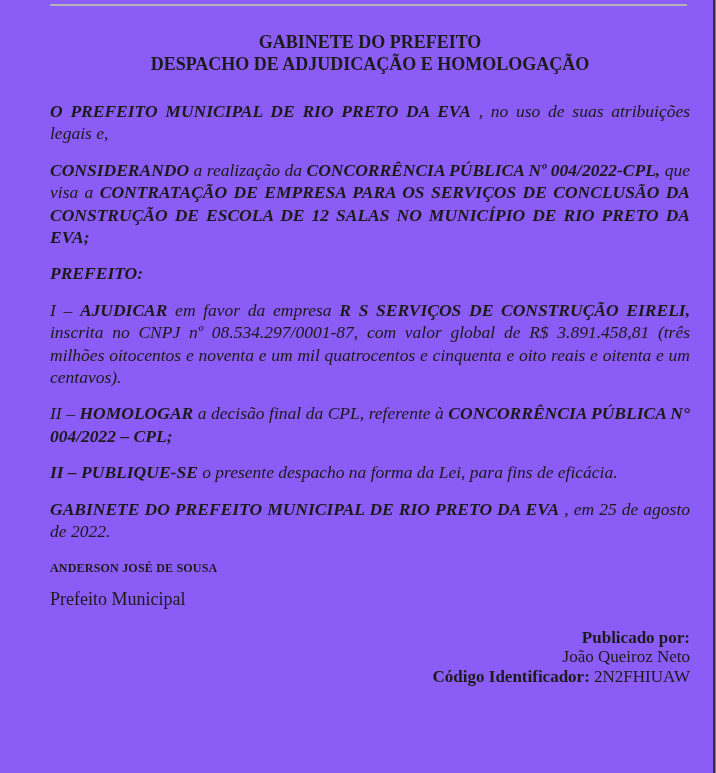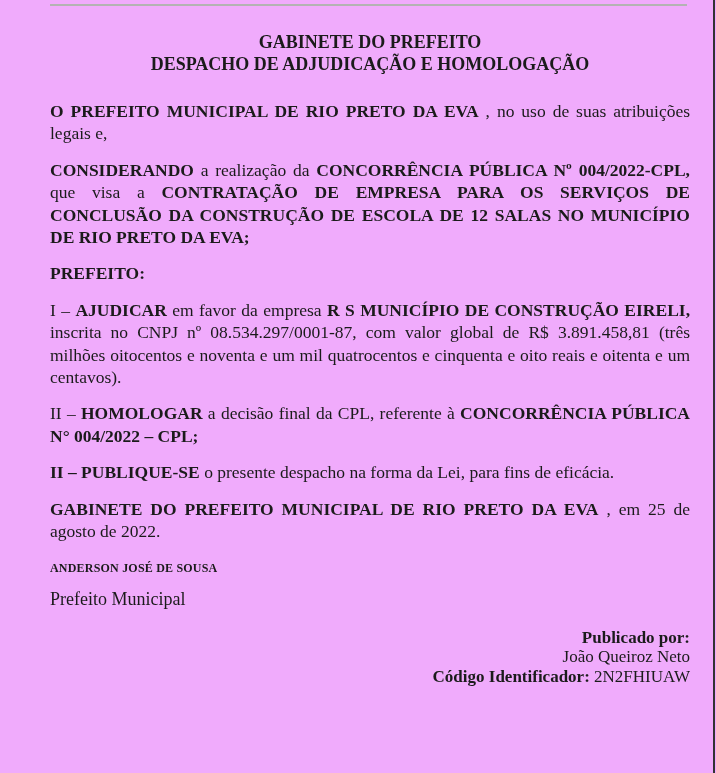--- a/index.html
+++ b/index.html
@@ -10,21 +10,21 @@
   html,body{margin:0;padding:0;background:#ffffff;}
   body{
     width:716px;height:773px;
     font-family:"Liberation Serif", serif;
     color:var(--text);
   }
   .page{
     position:relative;
     width:716px;height:773px;
     overflow:hidden;
-    background:#f0abfc;
+    background:#8b5cf6;
   }
   .top-rule{
     position:absolute;
     left:50px;top:4px;
     width:637px;height:2px;
     background:var(--divider);
   }
   .right-edge{
     position:absolute;
     top:0;right:1px;
@@ -41,20 +41,21 @@
     text-align:center;
     font-size:18px;
     line-height:22px;
     font-weight:bold;
   }
   .para{
     margin:0 0 14px 0;
     text-align:justify;
     font-size:17.5px;
     line-height:22.4px;
+    font-style:italic;
   }
   .b{font-weight:bold;}
   .signature{margin-top:18px;}
   .sig-name{
     margin:0 0 13px 0;
     font-size:12px;
     font-weight:bold;
     letter-spacing:0.2px;
   }
   .sig-title{
@@ -79,21 +80,21 @@
   <div class="content">
     <h1 class="doc-title">
       <div>GABINETE DO PREFEITO</div>
       <div>DESPACHO DE ADJUDICAÇÃO E HOMOLOGAÇÃO</div>
     </h1>
 
     <div id="doc-body">
         <p class="para"><span class="b">O PREFEITO MUNICIPAL DE RIO PRETO DA EVA</span><span> , no uso de suas atribuições legais e,</span></p>
         <p class="para"><span class="b">CONSIDERANDO</span><span> a realização da </span><span class="b">CONCORRÊNCIA PÚBLICA Nº 004/2022-CPL,</span><span> que visa a </span><span class="b">CONTRATAÇÃO DE EMPRESA PARA OS SERVIÇOS DE CONCLUSÃO DA CONSTRUÇÃO DE ESCOLA DE 12 SALAS NO MUNICÍPIO DE RIO PRETO DA EVA;</span></p>
         <p class="para"><span class="b">PREFEITO:</span></p>
-        <p class="para"><span>I – </span><span class="b">AJUDICAR</span><span> em favor da empresa </span><span class="b">R S MUNICÍPIO DE CONSTRUÇÃO EIRELI,</span><span> inscrita no CNPJ nº 08.534.297/0001-87, com valor global de R$ 3.891.458,81 (três milhões oitocentos e noventa e um mil quatrocentos e cinquenta e oito reais e oitenta e um centavos).</span></p>
+        <p class="para"><span>I – </span><span class="b">AJUDICAR</span><span> em favor da empresa </span><span class="b">R S SERVIÇOS DE CONSTRUÇÃO EIRELI,</span><span> inscrita no CNPJ nº 08.534.297/0001-87, com valor global de R$ 3.891.458,81 (três milhões oitocentos e noventa e um mil quatrocentos e cinquenta e oito reais e oitenta e um centavos).</span></p>
         <p class="para"><span>II – </span><span class="b">HOMOLOGAR</span><span> a decisão final da CPL, referente à </span><span class="b">CONCORRÊNCIA PÚBLICA N° 004/2022 – CPL;</span></p>
         <p class="para"><span class="b">II – PUBLIQUE-SE</span><span> o presente despacho na forma da Lei, para fins de eficácia.</span></p>
         <p class="para"><span class="b">GABINETE DO PREFEITO MUNICIPAL DE RIO PRETO DA EVA</span><span> , em 25 de agosto de 2022.</span></p>
       </div>
 
     <div class="signature">
       <p class="sig-name">ANDERSON JOSÉ DE SOUSA</p>
       <p class="sig-title">Prefeito Municipal</p>
     </div>
 

